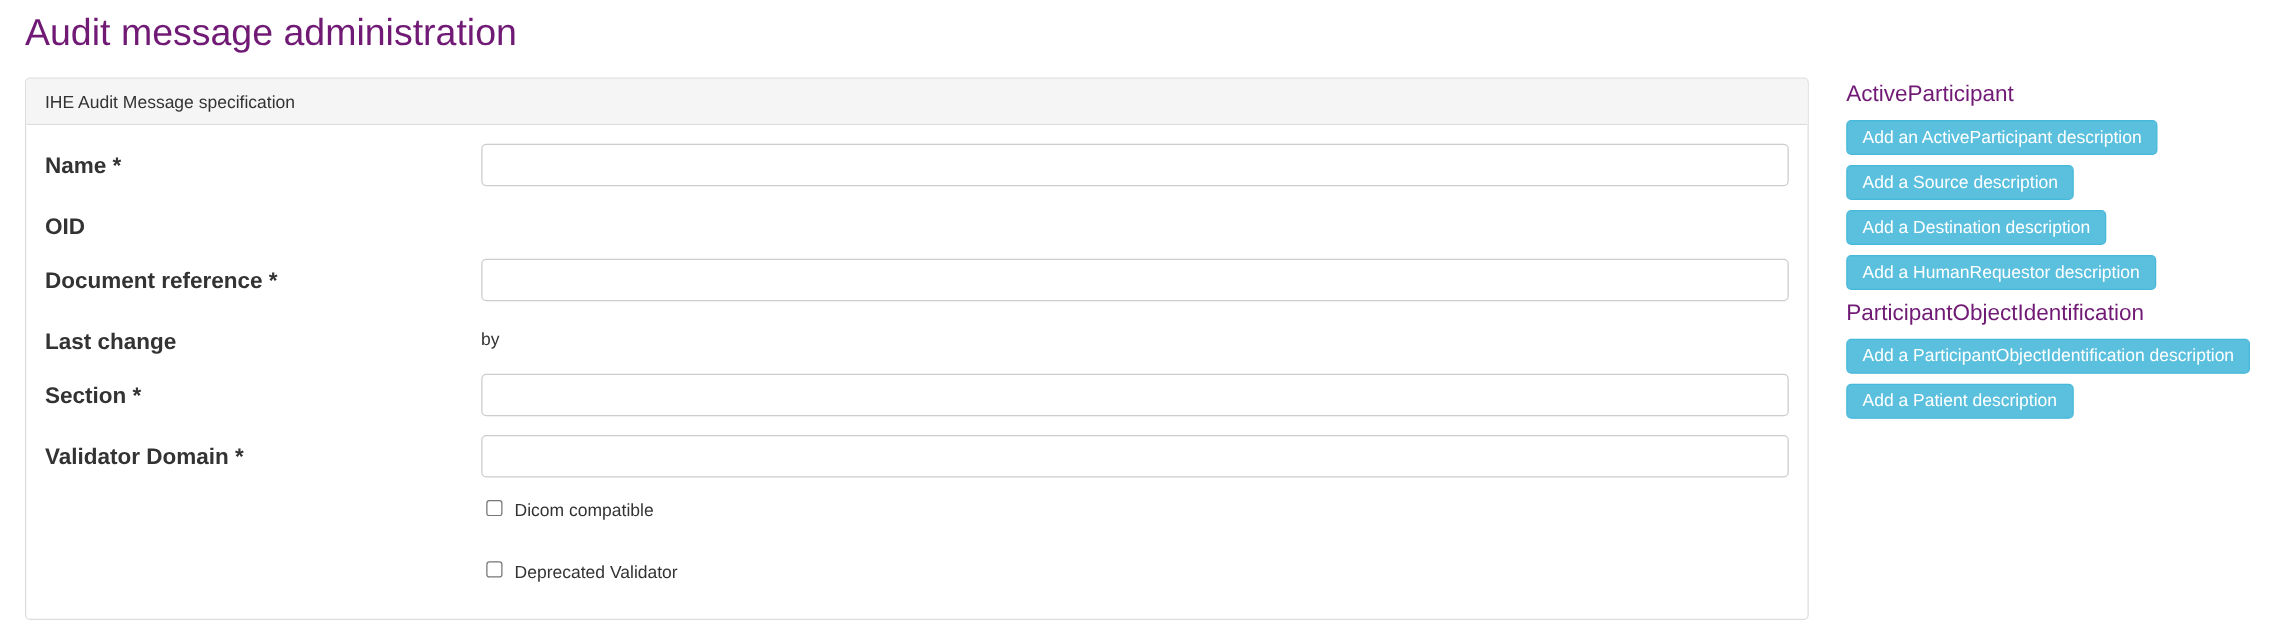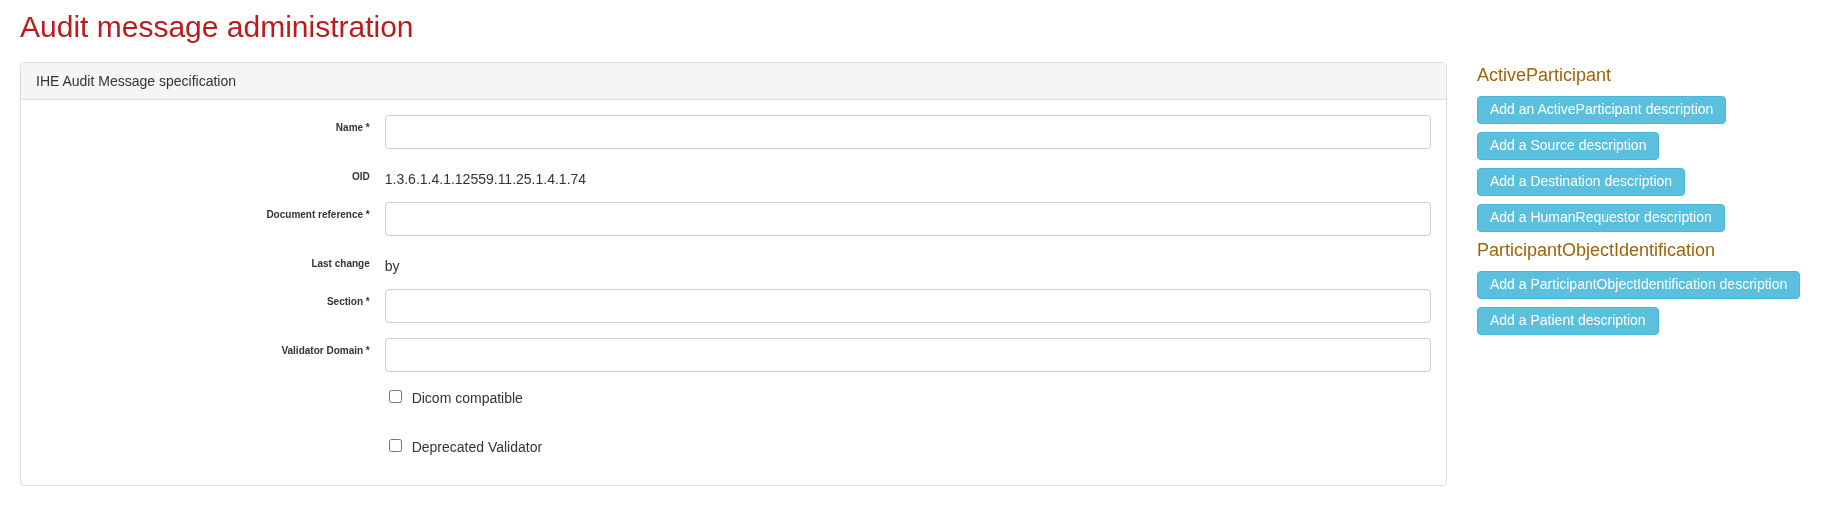--- a/index.html
+++ b/index.html
@@ -8,21 +8,21 @@
     padding: 0 20px;
     font-family: "Helvetica Neue", Helvetica, Arial, sans-serif;
     font-size: 14px;
     color: #333;
     background: #fff;
   }
   h2.page-title {
     font-size: 30px;
     font-weight: 500;
     margin: 10px 0 18px 0;
-    color: #b91c1c;
+    color: #701a75;
   }
   .layout {
     display: flex;
     gap: 30px;
     align-items: flex-start;
   }
   .panel {
     border: 1px solid #ddd;
     border-radius: 4px;
     flex: 1;
@@ -39,25 +39,25 @@
   .panel-body {
     padding: 15px;
   }
   .form-group {
     display: flex;
     margin-bottom: 15px;
     align-items: flex-start;
   }
   .control-label {
     width: 25%;
-    text-align: right;
+    text-align: left;
     padding-right: 15px;
     padding-top: 7px;
     font-weight: 700;
-    font-size: 10px;
+    font-size: 18px;
   }
   .control-value {
     width: 75%;
     padding-top: 7px;
     font-size: 14px;
     color: #333;
   }
   .control-input {
     width: 75%;
   }
@@ -92,21 +92,21 @@
     margin-right: 6px;
   }
   .sidebar {
     width: 340px;
     padding-top: 3px;
   }
   .sidebar h4 {
     font-size: 18px;
     font-weight: 500;
     margin: 0 0 10px 0;
-    color: #a16207;
+    color: #701a75;
   }
   .btn {
     display: inline-block;
     padding: 3px 12px;
     font-size: 14px;
     font-weight: 400;
     line-height: 1.42857;
     text-align: center;
     border: 1px solid transparent;
     border-radius: 4px;
@@ -146,21 +146,20 @@
 
       <div class="form-group">
         <label class="control-label">Name *</label>
         <div class="control-input">
           <input type="text" class="form-control" value="" style="">
         </div>
       </div>
 
       <div class="form-group">
         <label class="control-label">OID</label>
-        <div class="control-value">1.3.6.1.4.1.12559.11.25.1.4.1.74</div>
       </div>
 
       <div class="form-group">
         <label class="control-label">Document reference *</label>
         <div class="control-input">
           <input type="text" class="form-control" value="" style="">
         </div>
       </div>
 
       <div class="form-group">

